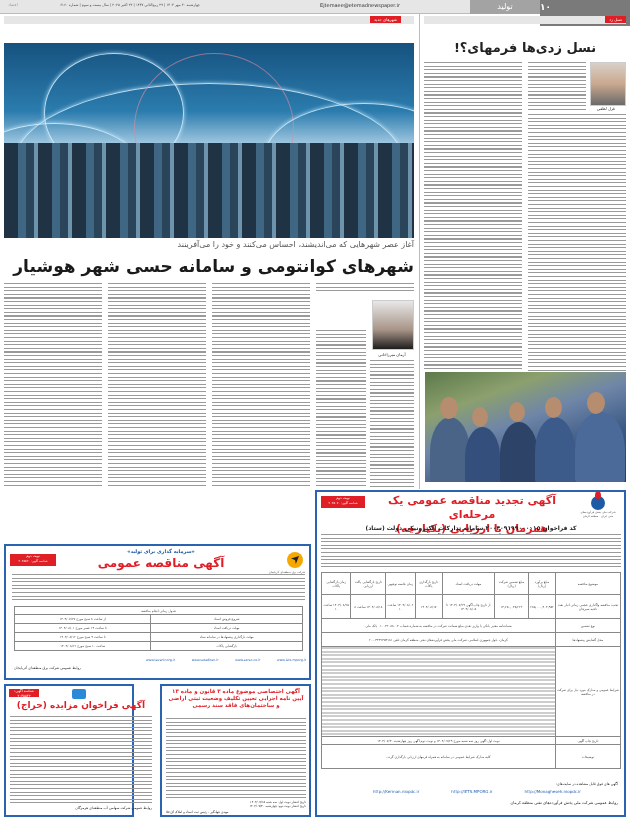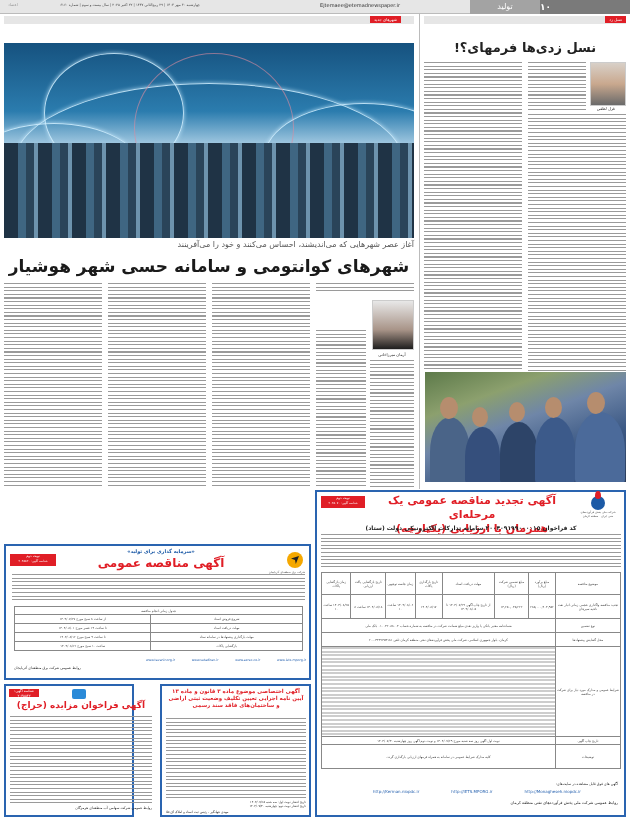--- a/index.html
+++ b/index.html
@@ -1,32 +1,32 @@
 <!DOCTYPE html>
 <html><head>
 <meta charset="utf-8">
 <style>
 *{box-sizing:border-box;margin:0;padding:0}
 body{width:630px;height:820px;background:#fff;font-family:"DejaVu Sans",sans-serif;position:relative;overflow:hidden;color:#222}
 .abs{position:absolute}
 .header{left:0;top:0;width:630px;height:14px;background:#e6e6e6;border-bottom:1px solid #bbb}
-.pgnum{right:0;top:0;width:90px;height:14px;background:#7a7a7a;color:#fff;font-size:9px;font-weight:bold;padding-right:0;line-height:14px}
+.pgnum{right:0;top:0;width:90px;height:26px;background:#7a7a7a;color:#fff;font-size:9px;font-weight:bold;padding-right:0;line-height:14px}
 .section{right:90px;top:0;width:70px;height:14px;background:#a3a3a3;color:#fff;font-size:8px;text-align:center;line-height:14px}
 .email{left:220px;top:2px;width:180px;font-size:5px;color:#333;text-align:right}
 .dateline{left:40px;top:3px;width:160px;font-size:3.5px;color:#444;text-align:right;direction:rtl}
 .logo-small{left:8px;top:2px;font-size:4px;color:#999}
 .subbar{height:8px;background:#e6e6e6;top:16px}
 .redtag{background:#e01e26;color:#fff;font-size:4px;height:7px;line-height:7px;padding:0 4px;top:16px}
 .txt{font-size:3.2px;line-height:4.3px;color:#555;direction:rtl;text-align:justify;overflow:hidden}
 .txtlines{background:repeating-linear-gradient(to bottom,#9a9a9a 0,#9a9a9a 1.1px,transparent 1.1px,transparent 3.6px)}
 .hero{left:4px;top:43px;width:410px;height:195px;background:linear-gradient(180deg,#16527f 0%,#2b7cae 35%,#b7d6ea 55%,#5b7c96 75%,#324a5f 100%);overflow:hidden}
 .hero .city{position:absolute;left:0;right:0;bottom:0;height:95px;background:repeating-linear-gradient(90deg,#1f3345 0,#1f3345 14px,#3f6682 14px,#3f6682 22px,#2a4459 22px,#2a4459 30px,#6d93ad 30px,#6d93ad 34px)}
 .hero .arc{position:absolute;border:1.5px solid rgba(210,240,255,0.85);border-radius:50%;box-shadow:0 0 4px rgba(200,235,255,0.8)}
 .caption{left:4px;top:240px;width:410px;text-align:right;font-size:8px;color:#555;direction:rtl}
-.headline{left:4px;top:256px;width:410px;text-align:center;font-size:17px;font-weight:bold;color:#1a1a1a;direction:rtl}
+.headline{left:4px;top:256px;width:410px;text-align:right;font-size:17px;font-weight:bold;color:#1a1a1a;direction:rtl}
 .ad-border{border:2px solid #2a64b0}
 .ad-title-red{color:#e01e26;font-weight:bold;text-align:center;direction:rtl}
 .tbl{border-collapse:collapse;font-size:3.2px;direction:rtl;color:#444}
 .tbl td{border:0.5px solid #888;padding:1px;text-align:center;vertical-align:middle}
 .redbadge{background:#e01e26;color:#fff;font-size:3.5px;text-align:center;line-height:5px}
 .photo-students{left:425px;top:372px;width:201px;height:110px;background:linear-gradient(160deg,#5d7a4a 0%,#8ca06e 25%,#6f86a8 45%,#3d5a86 70%,#2a3c5a 100%);overflow:hidden}
 .photo-students .p{position:absolute;border-radius:50% 50% 8px 8px;background:#354f7c}
 .photo-students .h{position:absolute;border-radius:50%;background:#b68d6e}
 .vline{width:1px;background:#bbb}
 </style>

